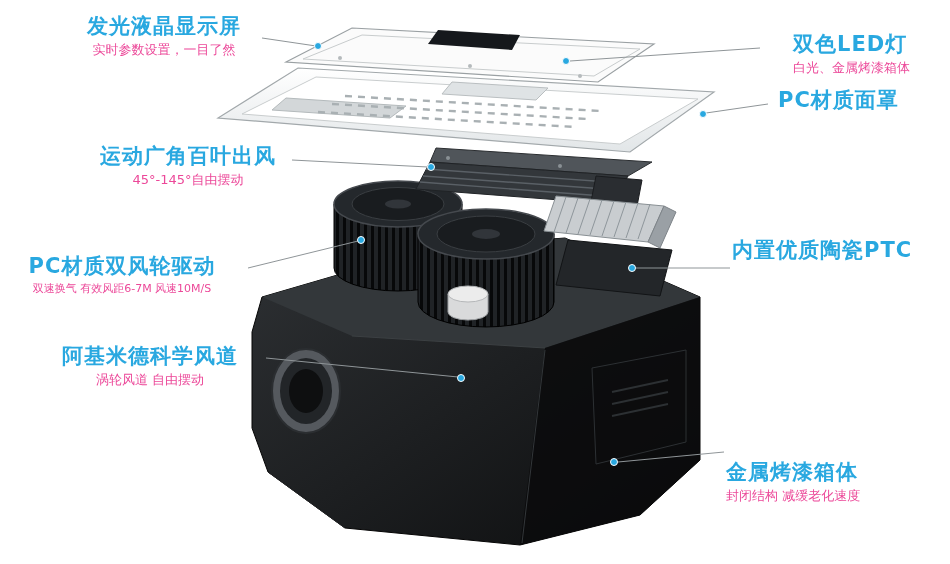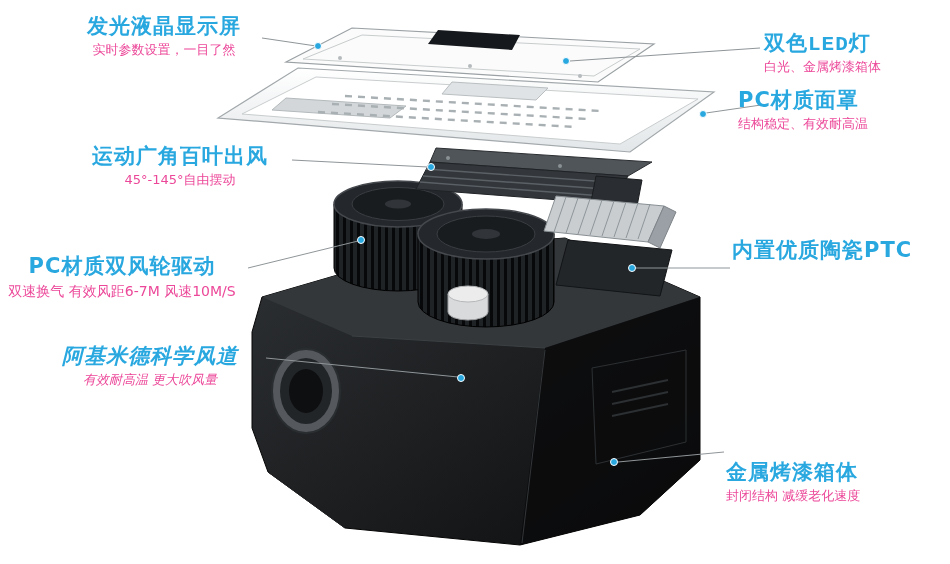--- a/index.html
+++ b/index.html
@@ -24,21 +24,21 @@
   .callout .s {
     display:block;
     color:#ec4899;
     font-size:13px;
     line-height:1.3;
     margin-top:3px;
     white-space:nowrap;
   }
   .callout.left { text-align:center; }
   .callout.right { text-align:left; }
-  .callout.l3 .s { font-size:14px; }
+  .callout.l3 .s { font-size:11px; }
 </style>
 </head>
 <body>
 
 <div class="stage">
 
   <svg width="950" height="564" viewBox="0 0 950 564">
     <defs>
       <linearGradient id="panelGrad" x1="0" y1="0" x2="0" y2="1">
         <stop offset="0" stop-color="#ffffff"></stop>
@@ -155,43 +155,42 @@
       <circle cx="632" cy="268" r="3.5"></circle>
       <circle cx="614" cy="462" r="3.5"></circle>
     </g>
   </svg>
 
   <div class="callout left" style="left:64px; top:14px; width:200px;">
     <span class="t">发光液晶显示屏</span>
     <span class="s">实时参数设置，一目了然</span>
   </div>
 
-  <div class="callout left" style="left:60px; top:144px; width:240px;">
+  <div class="callout left" style="left:68px; top:144px; width:240px;">
     <span class="t">运动广角百叶出风</span>
     <span class="s">45°-145°自由摆动</span>
   </div>
 
   <div class="callout left l3" style="left:0; top:254px; width:244px;">
     <span class="t">PC材质双风轮驱动</span>
     <span class="s">双速换气 有效风距6-7M 风速10M/S</span>
   </div>
 
-  <div class="callout left" style="left:32px; top:344px; width:236px;font-style:italic;">
+  <div class="callout left" style="left:32px; top:344px; width:236px;">
     <span class="t">阿基米德科学风道</span>
-    <span class="s">有效耐高温 更大吹风量</span>
-  </div>
-
-  <div class="callout right" style="left:764px; top:32px;font-family:Liberation Mono, monospace;">
+    <span class="s">涡轮风道 自由摆动</span>
+  </div>
+
+  <div class="callout right" style="left:793px; top:32px;">
     <span class="t">双色LED灯</span>
     <span class="s">白光、金属烤漆箱体</span>
   </div>
 
-  <div class="callout right" style="left:738px; top:88px;">
+  <div class="callout right" style="left:778px; top:88px;">
     <span class="t">PC材质面罩</span>
-    <span class="s">结构稳定、有效耐高温</span>
   </div>
 
   <div class="callout right" style="left:732px; top:238px;">
     <span class="t">内置优质陶瓷PTC</span>
   </div>
 
   <div class="callout right" style="left:726px; top:460px;">
     <span class="t">金属烤漆箱体</span>
     <span class="s">封闭结构 减缓老化速度</span>
   </div>

